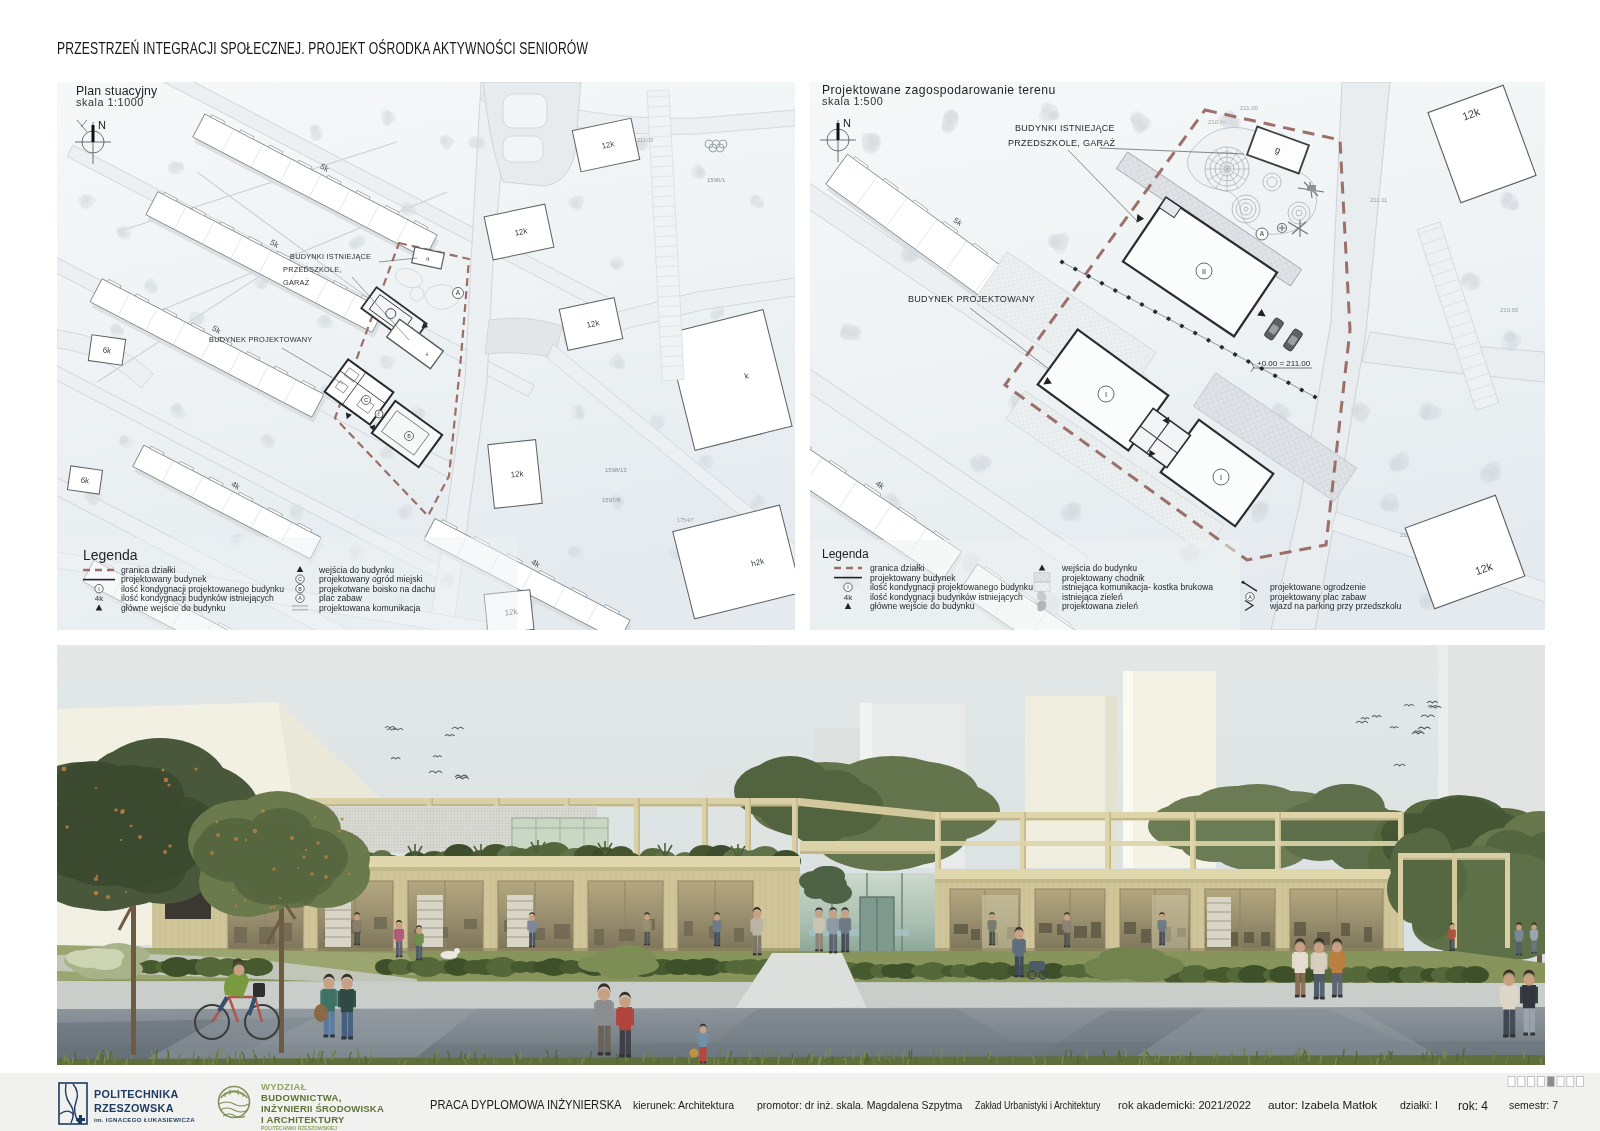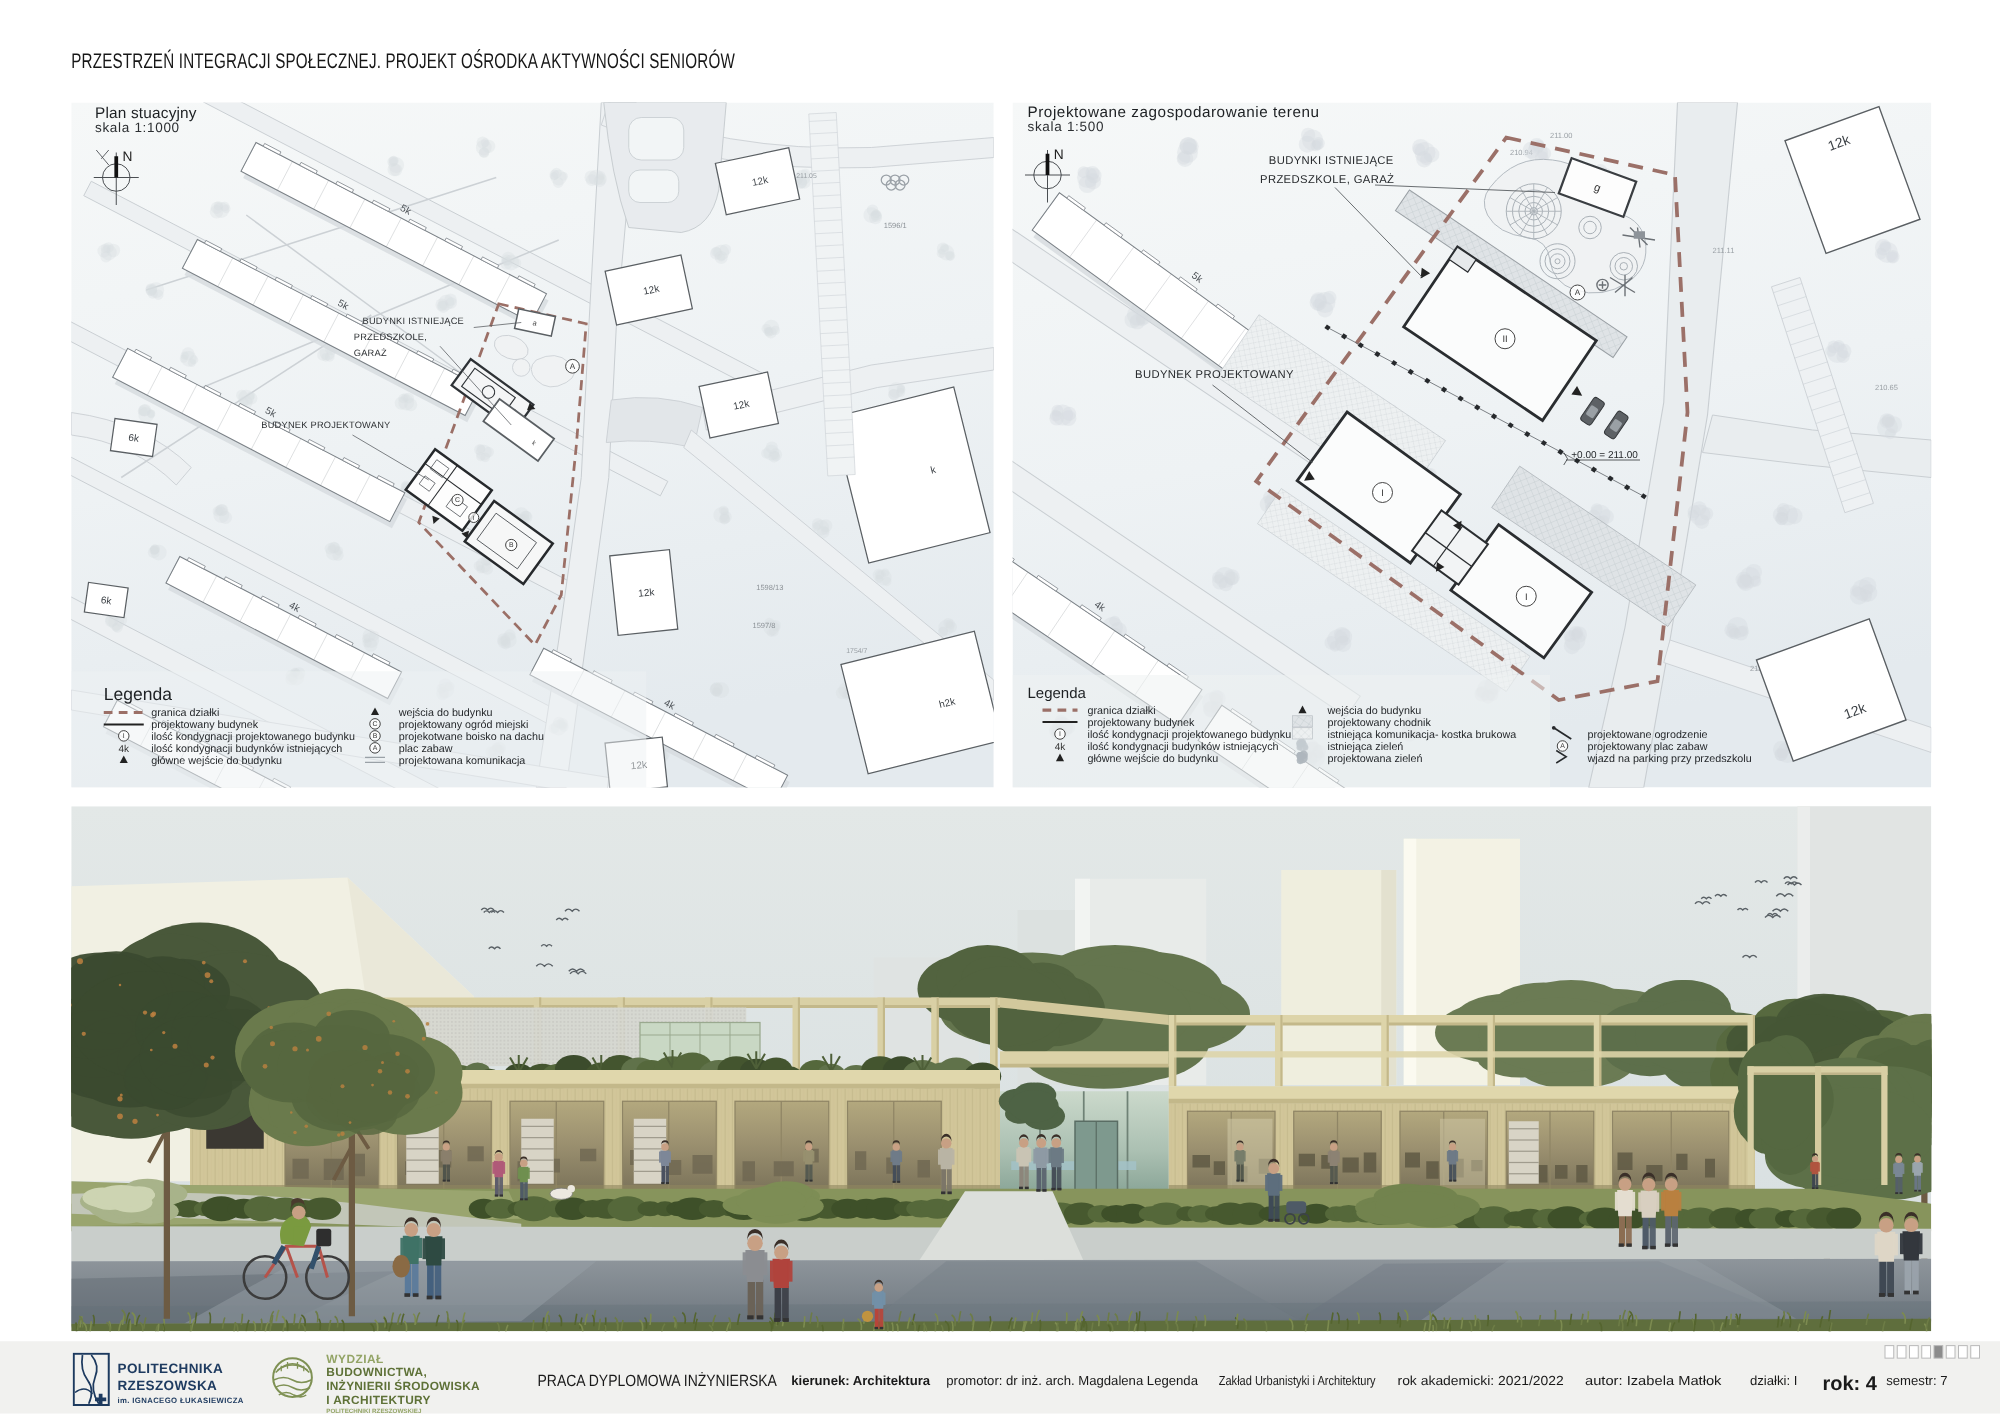--- a/index.html
+++ b/index.html
@@ -2598,27 +2598,27 @@
 <path d="M6,36 Q12,32 18,36 Q24,39 28,36" stroke-width="1.2"></path>
 </g>
 <text x="44" y="10" font-size="9.5" font-weight="bold" fill="#93a466" font-family="Liberation Sans,sans-serif" letter-spacing="0.4">WYDZIAŁ</text>
 <text x="44" y="21" font-size="9.5" font-weight="bold" fill="#5e7137" font-family="Liberation Sans,sans-serif" letter-spacing="0.3">BUDOWNICTWA,</text>
 <text x="44" y="32" font-size="9.5" font-weight="bold" fill="#5e7137" font-family="Liberation Sans,sans-serif" letter-spacing="0.2">INŻYNIERII ŚRODOWISKA</text>
 <text x="44" y="43" font-size="9.5" font-weight="bold" fill="#5e7137" font-family="Liberation Sans,sans-serif" letter-spacing="0.3">I ARCHITEKTURY</text>
 <text x="44" y="50" font-size="5" font-weight="bold" fill="#93a466" font-family="Liberation Sans,sans-serif">POLITECHNIKI RZESZOWSKIEJ</text>
 </svg>
 
 <div style="position:absolute;left:430px;top:1097px;font-size:13px;font-weight:500;color:#1a1a1a;white-space:nowrap;transform:scaleX(0.86);transform-origin:left top">PRACA DYPLOMOWA INŻYNIERSKA</div>
-<div style="position:absolute;left:633px;top:1099px;font-size:10.5px;font-weight:700;color:#1a1a1a;white-space:nowrap;transform:scaleX(1.0);transform-origin:left top">kierunek: Architektura</div>
-<div style="position:absolute;left:757px;top:1099px;font-size:10.5px;font-weight:400;color:#1a1a1a;white-space:nowrap;transform:scaleX(1.0);transform-origin:left top">promotor: dr inż. arch. Magdalena Legenda</div>
+<div style="position:absolute;left:633px;top:1099px;font-size:10.5px;font-weight:400;color:#1a1a1a;white-space:nowrap;transform:scaleX(1.0);transform-origin:left top">kierunek: Architektura</div>
+<div style="position:absolute;left:757px;top:1099px;font-size:10.5px;font-weight:400;color:#1a1a1a;white-space:nowrap;transform:scaleX(1.0);transform-origin:left top">promotor: dr inż. skala. Magdalena Szpytma</div>
 <div style="position:absolute;left:975px;top:1099px;font-size:10.5px;font-weight:400;color:#1a1a1a;white-space:nowrap;transform:scaleX(0.84);transform-origin:left top">Zakład Urbanistyki i Architektury</div>
 <div style="position:absolute;left:1118px;top:1099px;font-size:10.5px;font-weight:400;color:#1a1a1a;white-space:nowrap;transform:scaleX(1.06);transform-origin:left top">rok akademicki: 2021/2022</div>
 <div style="position:absolute;left:1268px;top:1099px;font-size:10.5px;font-weight:400;color:#1a1a1a;white-space:nowrap;transform:scaleX(1.12);transform-origin:left top">autor: Izabela Matłok</div>
 <div style="position:absolute;left:1400px;top:1099px;font-size:10.5px;font-weight:400;color:#1a1a1a;white-space:nowrap;transform:scaleX(1.0);transform-origin:left top">działki: I</div>
-<div style="position:absolute;left:1458px;top:1099px;font-size:16px;font-weight:700;color:#1a1a1a;white-space:nowrap;transform:scaleX(1.0);transform-origin:left top">rok: 4</div>
+<div style="position:absolute;left:1458px;top:1099px;font-size:12px;font-weight:400;color:#1a1a1a;white-space:nowrap;transform:scaleX(1.0);transform-origin:left top">rok: 4</div>
 <div style="position:absolute;left:1509px;top:1099px;font-size:10.5px;font-weight:400;color:#1a1a1a;white-space:nowrap;transform:scaleX(1.0);transform-origin:left top">semestr: 7</div>
 
 <svg style="position:absolute;left:0px;top:1076px" width="1600" height="12">
     <rect x="1508.0" y="0.5" width="7" height="10" fill="#ffffff" stroke="#b9b9b9" stroke-width="0.8"></rect>
     <rect x="1517.8" y="0.5" width="7" height="10" fill="#ffffff" stroke="#b9b9b9" stroke-width="0.8"></rect>
     <rect x="1527.6" y="0.5" width="7" height="10" fill="#ffffff" stroke="#b9b9b9" stroke-width="0.8"></rect>
     <rect x="1537.4" y="0.5" width="7" height="10" fill="#ffffff" stroke="#b9b9b9" stroke-width="0.8"></rect>
     <rect x="1547.2" y="0.5" width="7" height="10" fill="#8c8c8c" stroke="#b9b9b9" stroke-width="0.8"></rect>
     <rect x="1557.0" y="0.5" width="7" height="10" fill="#ffffff" stroke="#b9b9b9" stroke-width="0.8"></rect>
     <rect x="1566.8" y="0.5" width="7" height="10" fill="#ffffff" stroke="#b9b9b9" stroke-width="0.8"></rect>

